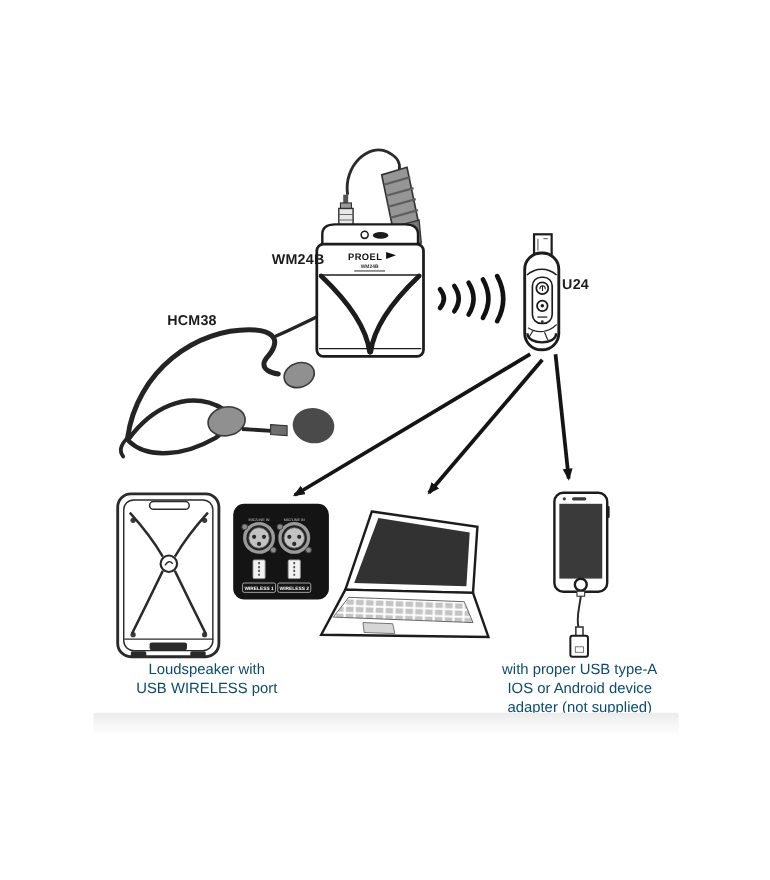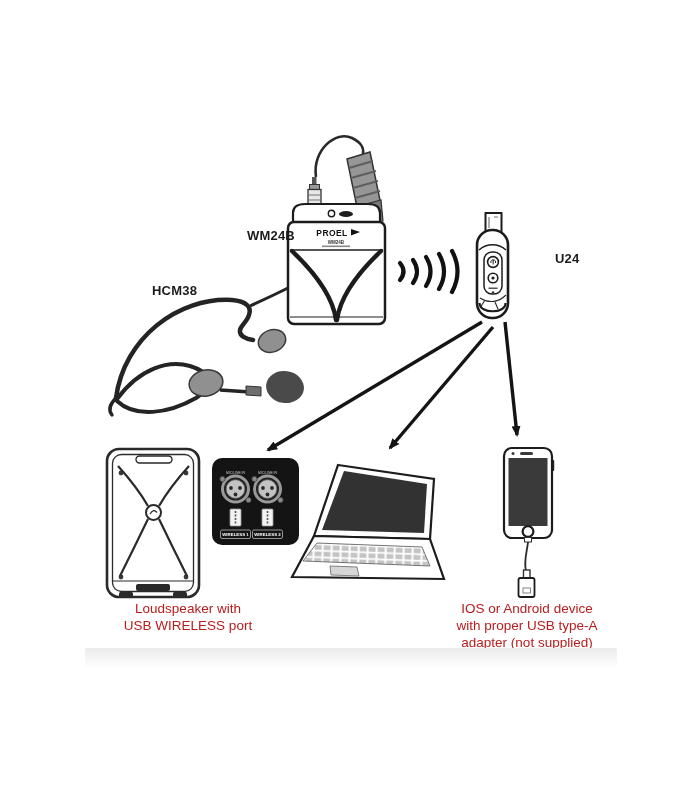--- a/index.html
+++ b/index.html
@@ -7,21 +7,21 @@
     position:relative;width:700px;height:800px;background:#ffffff;overflow:hidden;
     font-family:"Liberation Sans", sans-serif;
   }
   svg{position:absolute;left:0;top:0;}
   .part-label{
     position:absolute;font-weight:bold;font-size:13px;color:#1c1c1c;
     letter-spacing:.2px;white-space:nowrap;
   }
   .caption{
     position:absolute;text-align:center;font-size:13.5px;line-height:17px;
-    color:#b91c1c;white-space:nowrap;
+    color:#0c4a6e;white-space:nowrap;
   }
   .caption div{white-space:nowrap;}
   #bottom-band{
     position:absolute;left:85px;top:648px;width:532px;height:19px;
     background:linear-gradient(to bottom,#ebebeb 0%,#f6f6f6 55%,#fdfdfd 100%);
     border-radius:2px;
   }
 </style>
 </head>
 <body>
@@ -196,26 +196,26 @@
     <g>
       <rect x="523.5" y="570" width="6.5" height="8.5" fill="#ffffff" stroke="#333" stroke-width="1.4"></rect>
       <rect x="518.5" y="578" width="16" height="19" rx="2" fill="#ffffff" stroke="#1c1c1c" stroke-width="1.8"></rect>
       <rect x="523" y="588" width="7.5" height="5" fill="none" stroke="#666" stroke-width="0.8"></rect>
     </g>
   </g>
 </svg>
 
   <div class="part-label" style="left:247px;top:228px;">WM24B</div>
   <div class="part-label" style="left:152px;top:283px;text-align:right;">HCM38</div>
-  <div class="part-label" style="left:511px;top:251px;padding-left:44px;">U24</div>
+  <div class="part-label" style="left:511px;top:251px;">U24</div>
 
   <div class="caption" style="left:98px;top:600px;width:180px;">
     <div>Loudspeaker with</div>
     <div>USB WIRELESS port</div>
   </div>
   <div class="caption" style="left:437px;top:600px;width:180px;">
+    <div>with proper USB type-A</div>
     <div>IOS or Android device</div>
-    <div>with proper USB type-A</div>
     <div>adapter (not supplied)</div>
   </div>
 
   <div id="bottom-band"></div>
 </div>
 
 </body></html>

